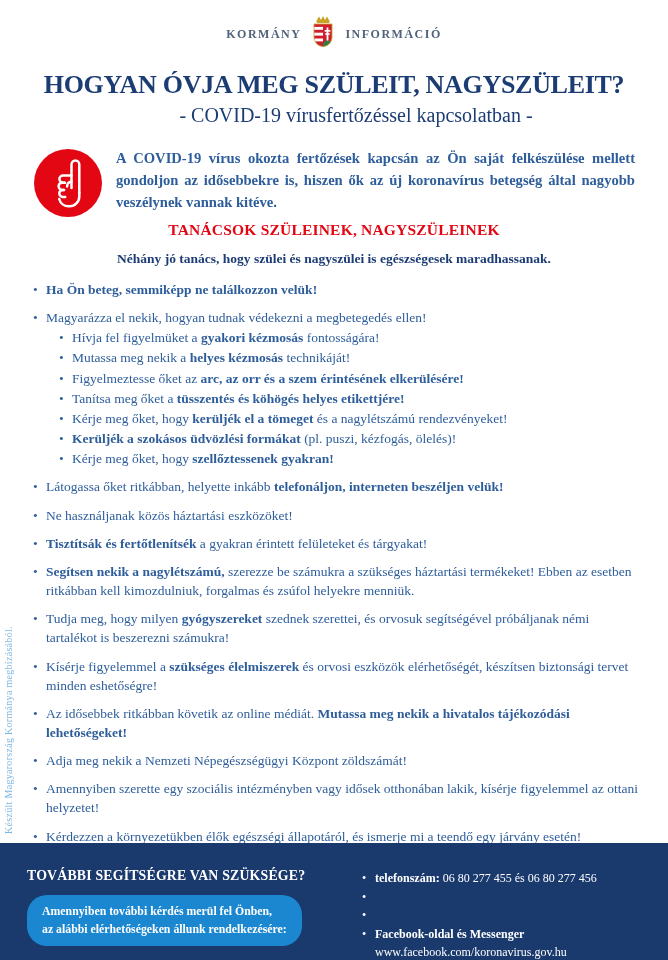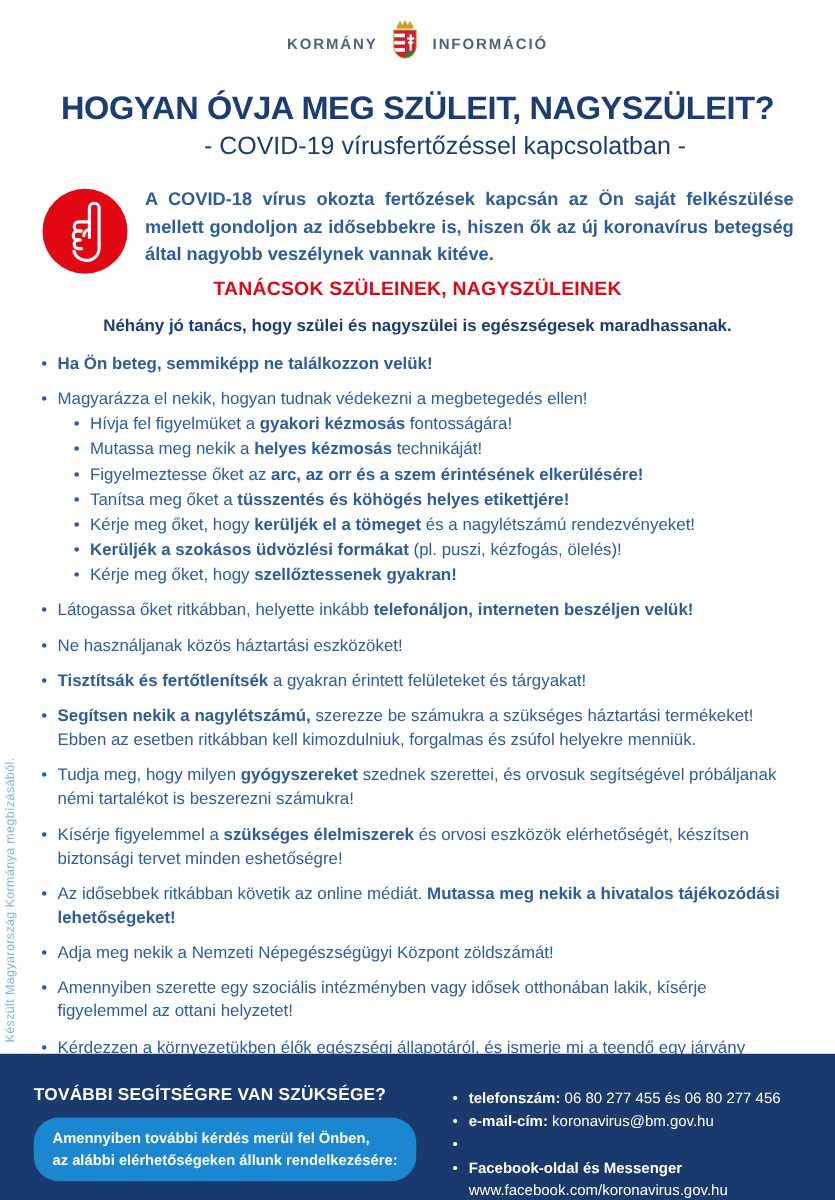--- a/index.html
+++ b/index.html
@@ -3,21 +3,21 @@
 <meta charset="utf-8">
 <style>
   :root{
     --navy:#1c3c74; --blue:#2d5d9b; --red:#e30613;
     --footer-navy:#1a3a6e; --pill-blue:#1b87d0; --pale:#7db7e2; --brand:#51627b;
   }
   *{margin:0;padding:0;box-sizing:border-box;}
   html,body{background:#fff;}
   .page{
     position:relative; width:668px; height:960px; background:#fff; overflow:hidden;
-    font-family:Liberation Sans, sans-serif;
+    font-family:Liberation Serif, serif;
   }
   
   .brand{display:flex; justify-content:center; align-items:center; gap:9px; padding-top:15px;}
   .brand .word{color:var(--brand); font-size:12px; font-weight:bold; letter-spacing:1.5px;}
   
   .title{margin-top:17px; text-align:center; color:var(--navy); font-size:26px; font-weight:bold; letter-spacing:-0.3px;}
   .subtitle{margin-top:4px; text-align:center; color:var(--navy); font-size:20px; font-weight:400;padding-left:44px;}
   
   .intro{display:flex; align-items:flex-start; gap:13px; margin:21px 33px 0 33px;}
   .intro .icon{flex:none; width:70px; height:70px;}
@@ -96,21 +96,21 @@
         <g fill="none" stroke="#ffffff" stroke-width="2.5" stroke-linecap="round" stroke-linejoin="round">
           <path d="M38.5 40 V16.5 a3.9 3.9 0 0 1 7.8 0 V45"></path>
           <path d="M38.5 27.5 h-8.5 a3.6 3.6 0 0 0 0 7.2 h1.8"></path>
           <path d="M31.8 34.7 h-2.6 a3.6 3.6 0 0 0 0 7.2 h1.8"></path>
           <path d="M31 41.9 h-1.2 a3.5 3.5 0 0 0 0 7 h2.4"></path>
           <path d="M46.3 45 v3.5 a9.8 9.8 0 0 1 -9.8 9.8 h-0.8 a9.8 9.8 0 0 1 -9.5 -7.3"></path>
           <path d="M38.5 33.5 c-2.6 0.4 -4.4 2.4 -4.4 5"></path>
         </g>
       </svg>
     </span>
-    <div class="text">A COVID-18 vírus okozta fertőzések kapcsán az Ön saját felkészülése mellett gondoljon az idősebbekre is, hiszen ők az új koronavírus betegség által nagyobb veszélynek vannak kitéve.</div>
+    <div class="text">A COVID-19 vírus okozta fertőzések kapcsán az Ön saját felkészülése mellett gondoljon az idősebbekre is, hiszen ők az új koronavírus betegség által nagyobb veszélynek vannak kitéve.</div>
   </div>
 
   <div class="advice-heading">TANÁCSOK SZÜLEINEK, NAGYSZÜLEINEK</div>
   <div class="advice-subheading">Néhány jó tanács, hogy szülei és nagyszülei is egészségesek maradhassanak.</div>
 
   <div class="list">
       <div class="li lvl1">
         <span class="dot">•</span>
         <span class="txt"><span class="b">Ha Ön beteg, semmiképp ne találkozzon velük!</span></span>
       </div>
@@ -196,21 +196,20 @@
       <div class="footer-pill">Amennyiben további kérdés merül fel Önben,
 az alábbi elérhetőségeken állunk rendelkezésére:</div>
     </div>
     <div class="footer-right">
         <div class="contact">
           <span class="dot">•</span>
           <span class="txt"><span class="b">telefonszám:</span><span> 06 80 277 455 és 06 80 277 456</span></span>
         </div>
         <div class="contact">
           <span class="dot">•</span>
-          <span class="txt"><span class="b">e-mail-cím:</span><span> koronavirus@bm.gov.hu</span></span>
         </div>
         <div class="contact">
           <span class="dot">•</span>
         </div>
         <div class="contact">
           <span class="dot">•</span>
           <span class="txt"><span class="b">Facebook-oldal és Messenger</span><span class="val-block">www.facebook.com/koronavirus.gov.hu</span></span>
         </div>
       </div>
   </div>

